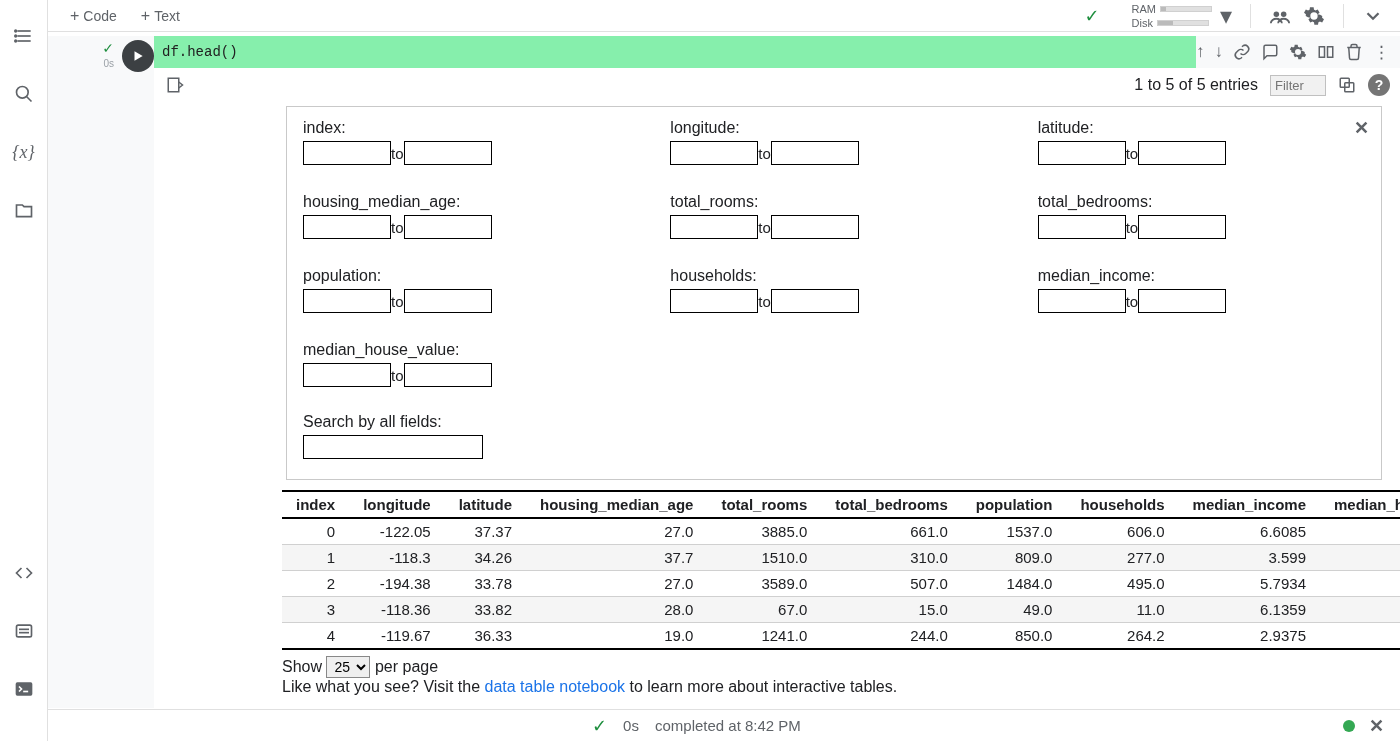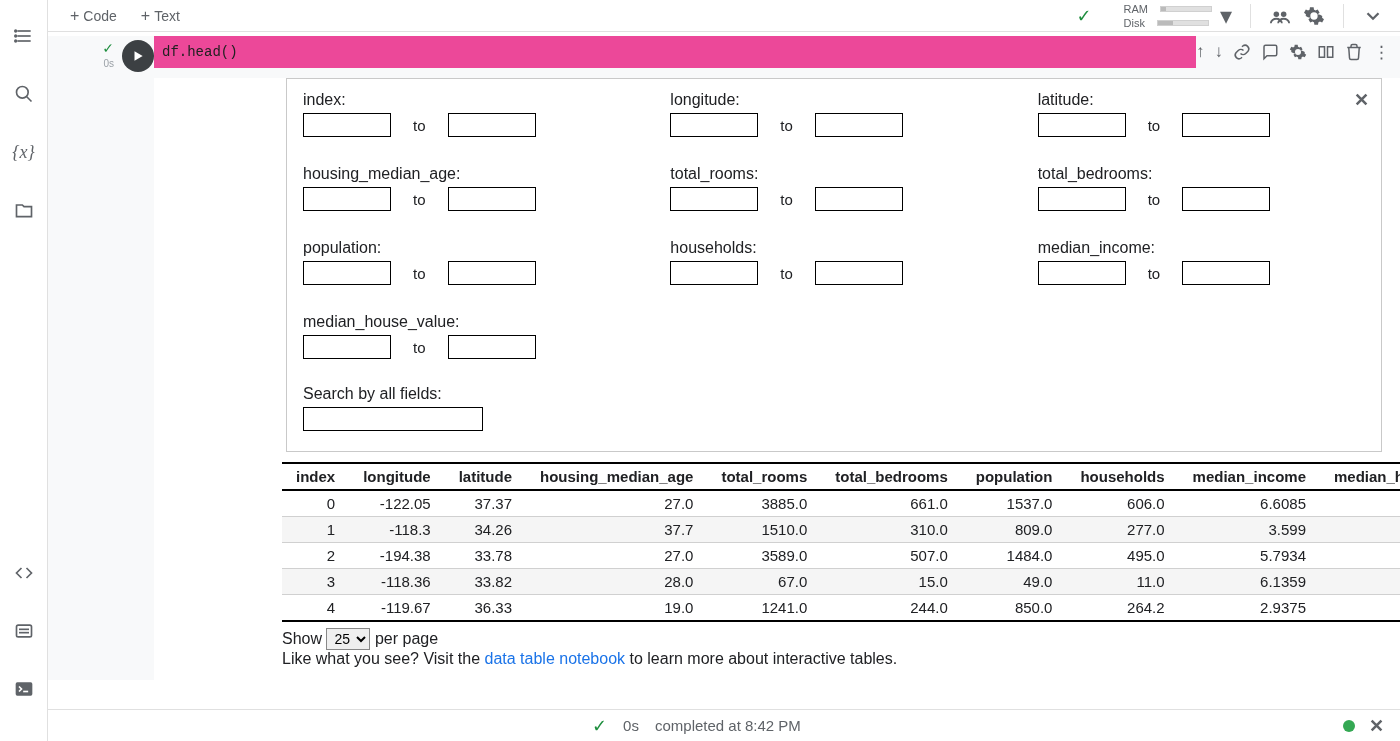--- a/index.html
+++ b/index.html
@@ -16,55 +16,55 @@
 .main-col { flex: 1; display: flex; flex-direction: column; min-width: 0; }
 
 
 .toolbar { height: 32px; border-bottom: 1px solid #e0e0e0; display: flex; align-items: center; padding: 0 16px; gap: 12px; }
 .toolbar .tb-btn { display: flex; align-items: center; gap: 4px; color: #5f6368; font-size: 14px; cursor: pointer; padding: 2px 6px; }
 .toolbar .tb-btn .plus { font-size: 16px; line-height: 1; }
 .toolbar .tb-spacer { flex: 1; }
 .toolbar .status-block { display: flex; align-items: center; gap: 8px; }
 .toolbar .check { color: #1e8e3e; font-size: 18px; }
 .toolbar .ram-disk { display: flex; flex-direction: column; font-size: 11px; color: #5f6368; gap: 2px; }
-.toolbar .ram-disk .row { display: flex; align-items: center; gap: 12px; padding-left: 24px; }
+.toolbar .ram-disk .row { display: flex; align-items: center; gap: 4px; padding-left: 24px; }
 .toolbar .bar { width: 52px; height: 6px; background: #e0e0e0; border: 1px solid #d0d0d0; position: relative; }
 .toolbar .bar .fill { position: absolute; left: 0; top: 0; bottom: 0; background: #bbb; }
 .toolbar .dropdown-caret { color: #5f6368; cursor: pointer; font-size: 24px; }
 .toolbar .tb-icon { color: #5f6368; cursor: pointer; font-size: 20px; display: inline-flex; }
 .toolbar .divider { width: 1px; height: 24px; background: #e0e0e0; margin: 0 6px; }
 
 
 .cell-area { flex: 1; overflow: auto; background: #fff; }
 .cell { display: flex; background: #f8f9fa; margin-top: 4px; }
 .cell-gutter { width: 68px; display: flex; flex-direction: column; align-items: flex-end; padding: 4px 2px 0 0; gap: 2px; }
 .cell-gutter .micro-check { color: #1e8e3e; font-size: 14px; }
 .cell-gutter .micro-time { color: #9aa0a6; font-size: 10px; }
 .run-btn { width: 32px; height: 32px; border-radius: 50%; background: #3c4043; display: flex; align-items: center; justify-content: center; cursor: pointer; margin-left: 6px; margin-top: 4px; }
 .run-btn svg { fill: #fff; }
 .cell-body { flex: 1; min-width: 0; }
-.code-line { font-family: 'Courier New', monospace; font-size: 14px; color: #212121; padding: 8px 0 8px 8px; background: #ec4899; }
+.code-line { font-family: 'Courier New', monospace; font-size: 14px; color: #212121; padding: 8px 0 8px 8px; background: #86efac; }
 .cell-actions { background: #f8f9fa; display: flex; align-items: center; gap: 10px; padding: 4px 10px 4px 0; }
 .cell-actions .ca-icon { color: #5f6368; cursor: pointer; font-size: 17px; display: inline-flex; }
 
 
 .output { background: #fff; padding: 0 0 12px 0; }
 .output-top { display: flex; align-items: center; gap: 12px; padding: 6px 10px 0 0; }
 .output-top .out-arrow { width: 34px; display: flex; align-items: center; justify-content: center; color: #5f6368; cursor: pointer; font-size: 18px; margin-left: 4px;}
 .output-top .out-spacer { flex: 1; }
 .output-top .entries-text { color: #202124; font-size: 16px; }
 .output-top .filter-inp { width: 56px; border: 1px solid #c0c0c0; background: #f1f1f1; font-size: 13px; padding: 2px 4px; color: #888; }
 .output-top .out-icon { color: #5f6368; cursor: pointer; font-size: 18px; display: inline-flex; }
 .output-top .help-circ { width: 22px; height: 22px; border-radius: 50%; background: #757575; color: #fff; display: flex; align-items: center; justify-content: center; font-size: 14px; font-weight: bold; cursor: pointer; }
 
 .filter-panel { border: 1px solid #c9c9c9; margin: 10px 18px 10px 132px; padding: 12px 16px 20px 16px; position: relative; }
 .filter-panel .close-x { position: absolute; top: 10px; right: 12px; color: #5f6368; cursor: pointer; font-size: 18px; font-weight: bold; }
 .filter-grid { display: grid; grid-template-columns: repeat(3, 1fr); gap: 28px 40px; max-width: 1100px; }
 .filter-field .flabel { font-size: 16px; color: #202124; margin-bottom: 4px; display: block; }
-.filter-field .range { display: flex; align-items: center; gap: 22px; }
+.filter-field .range { display: flex; align-items: center; gap: 0; }
 .filter-field .range input { width: 88px; height: 24px; border: 1px solid #000; padding: 2px 4px; font-size: 13px; }
 .filter-field .range .to { font-size: 15px; }
 .filter-field.wide .range input.single { width: 180px; }
 
 
 .data-table { border-collapse: collapse; margin: 10px 18px 6px 128px; font-size: 15px; }
 .data-table th { border-top: 2px solid #000; border-bottom: 2px solid #000; padding: 4px 14px; text-align: right; font-weight: bold; white-space: nowrap; }
 .data-table td { padding: 4px 14px; text-align: right; border-bottom: 1px solid #d0d0d0; white-space: nowrap; }
 .data-table tbody tr:last-child td { border-bottom: 2px solid #000; }
 .data-table tbody tr:nth-child(even) { background: #f5f5f5; }
@@ -226,20 +226,38 @@
                   <svg width="18" height="18" viewBox="0 0 24 24" fill="none" stroke="#5f6368" stroke-width="2">
                     <polyline points="3 6 5 6 21 6"></polyline>
                     <path d="M19 6l-1 14a2 2 0 01-2 2H8a2 2 0 01-2-2L5 6m3 0V4a2 2 0 012-2h4a2 2 0 012 2v2"></path>
                   </svg>
                 </span>
               <span class="ca-icon">⋮</span>
             </div>
           </div>
 
           <div class="output">
+            <div class="output-top">
+              <div class="out-arrow">
+                <svg width="18" height="18" viewBox="0 0 24 24" fill="none" stroke="#5f6368" stroke-width="2">
+                    <rect x="3" y="3" width="14" height="18"></rect>
+                    <polyline points="17 8 22 12 17 16"></polyline>
+                  </svg>
+              </div>
+              <div class="out-spacer"></div>
+              <span class="entries-text">1 to 5 of 5 entries</span>
+              <input class="filter-inp" placeholder="Filter" style="">
+              <span class="out-icon">
+                  <svg width="18" height="18" viewBox="0 0 24 24" fill="none" stroke="#5f6368" stroke-width="2">
+                    <rect x="9" y="9" width="12" height="12" rx="1"></rect>
+                    <rect x="3" y="3" width="12" height="12" rx="1"></rect>
+                  </svg>
+                </span>
+              <div class="help-circ">?</div>
+            </div>
 
             <div class="filter-panel">
               <div class="close-x">✕</div>
               <div class="filter-grid" id="filter-grid">
                   <div class="filter-field">
                     <span class="flabel">index:</span>
                     <div class="range">
                       <input style="">
                       <span class="to">to</span>
                       <input style="">

